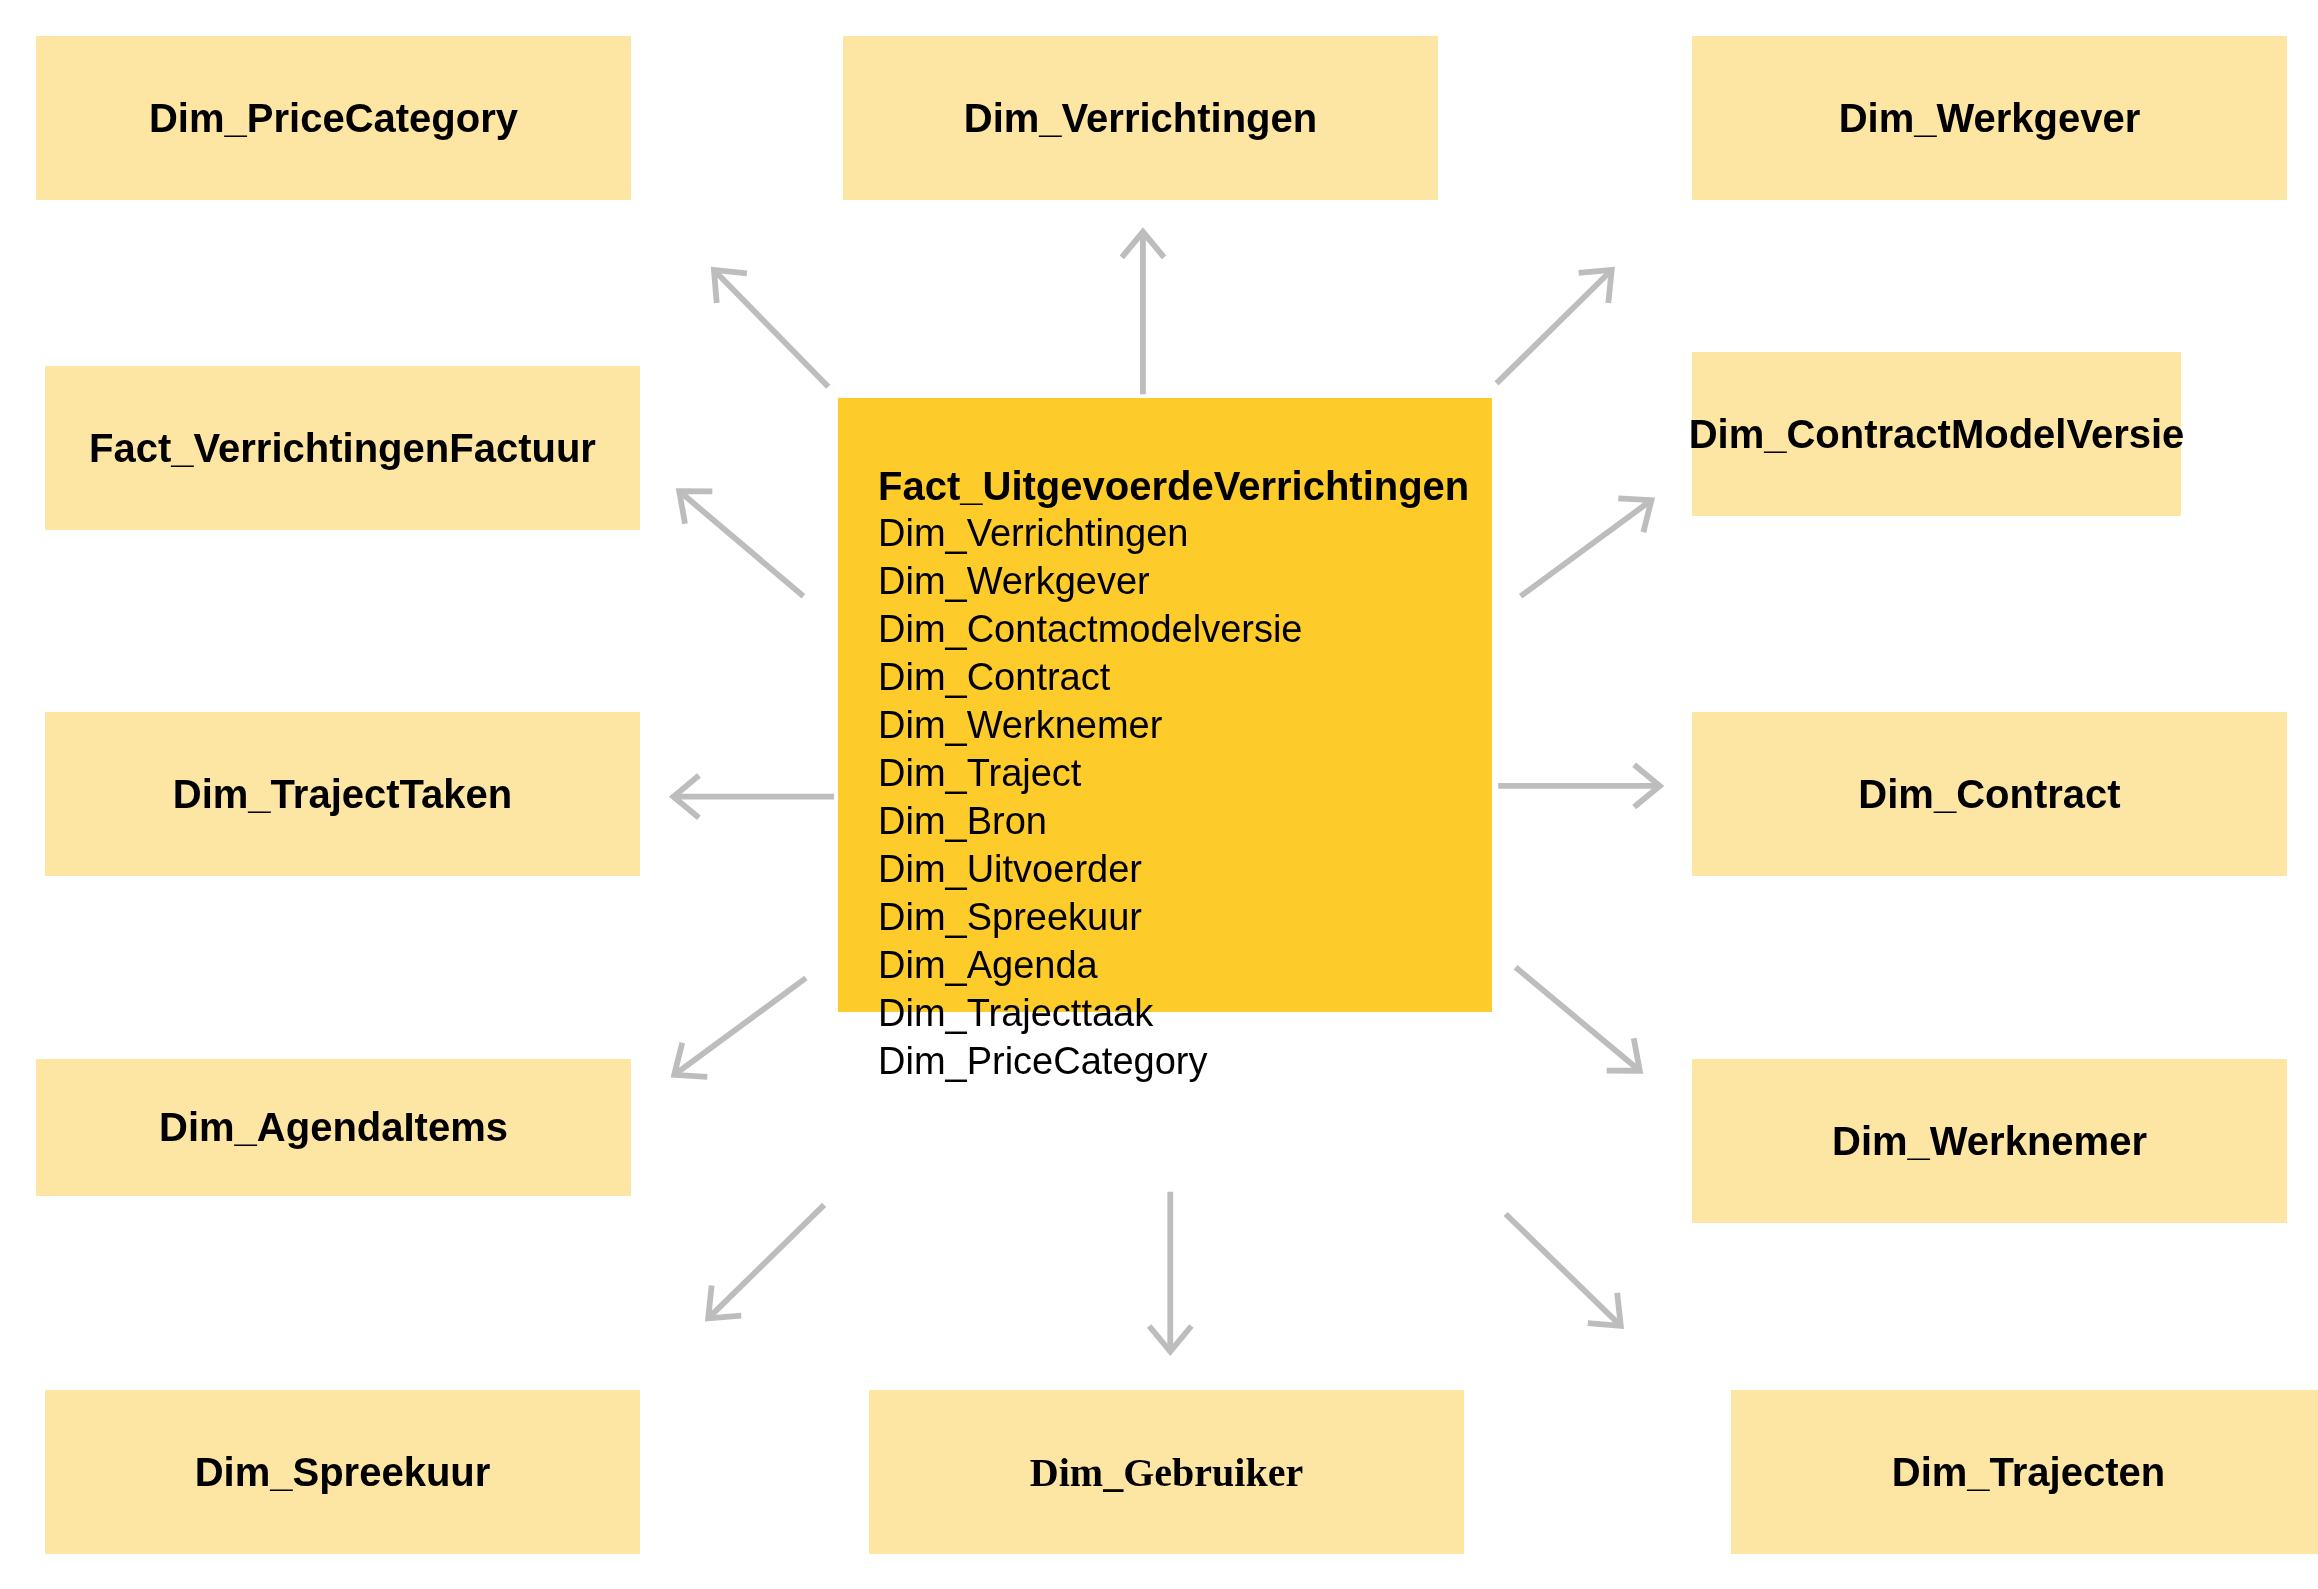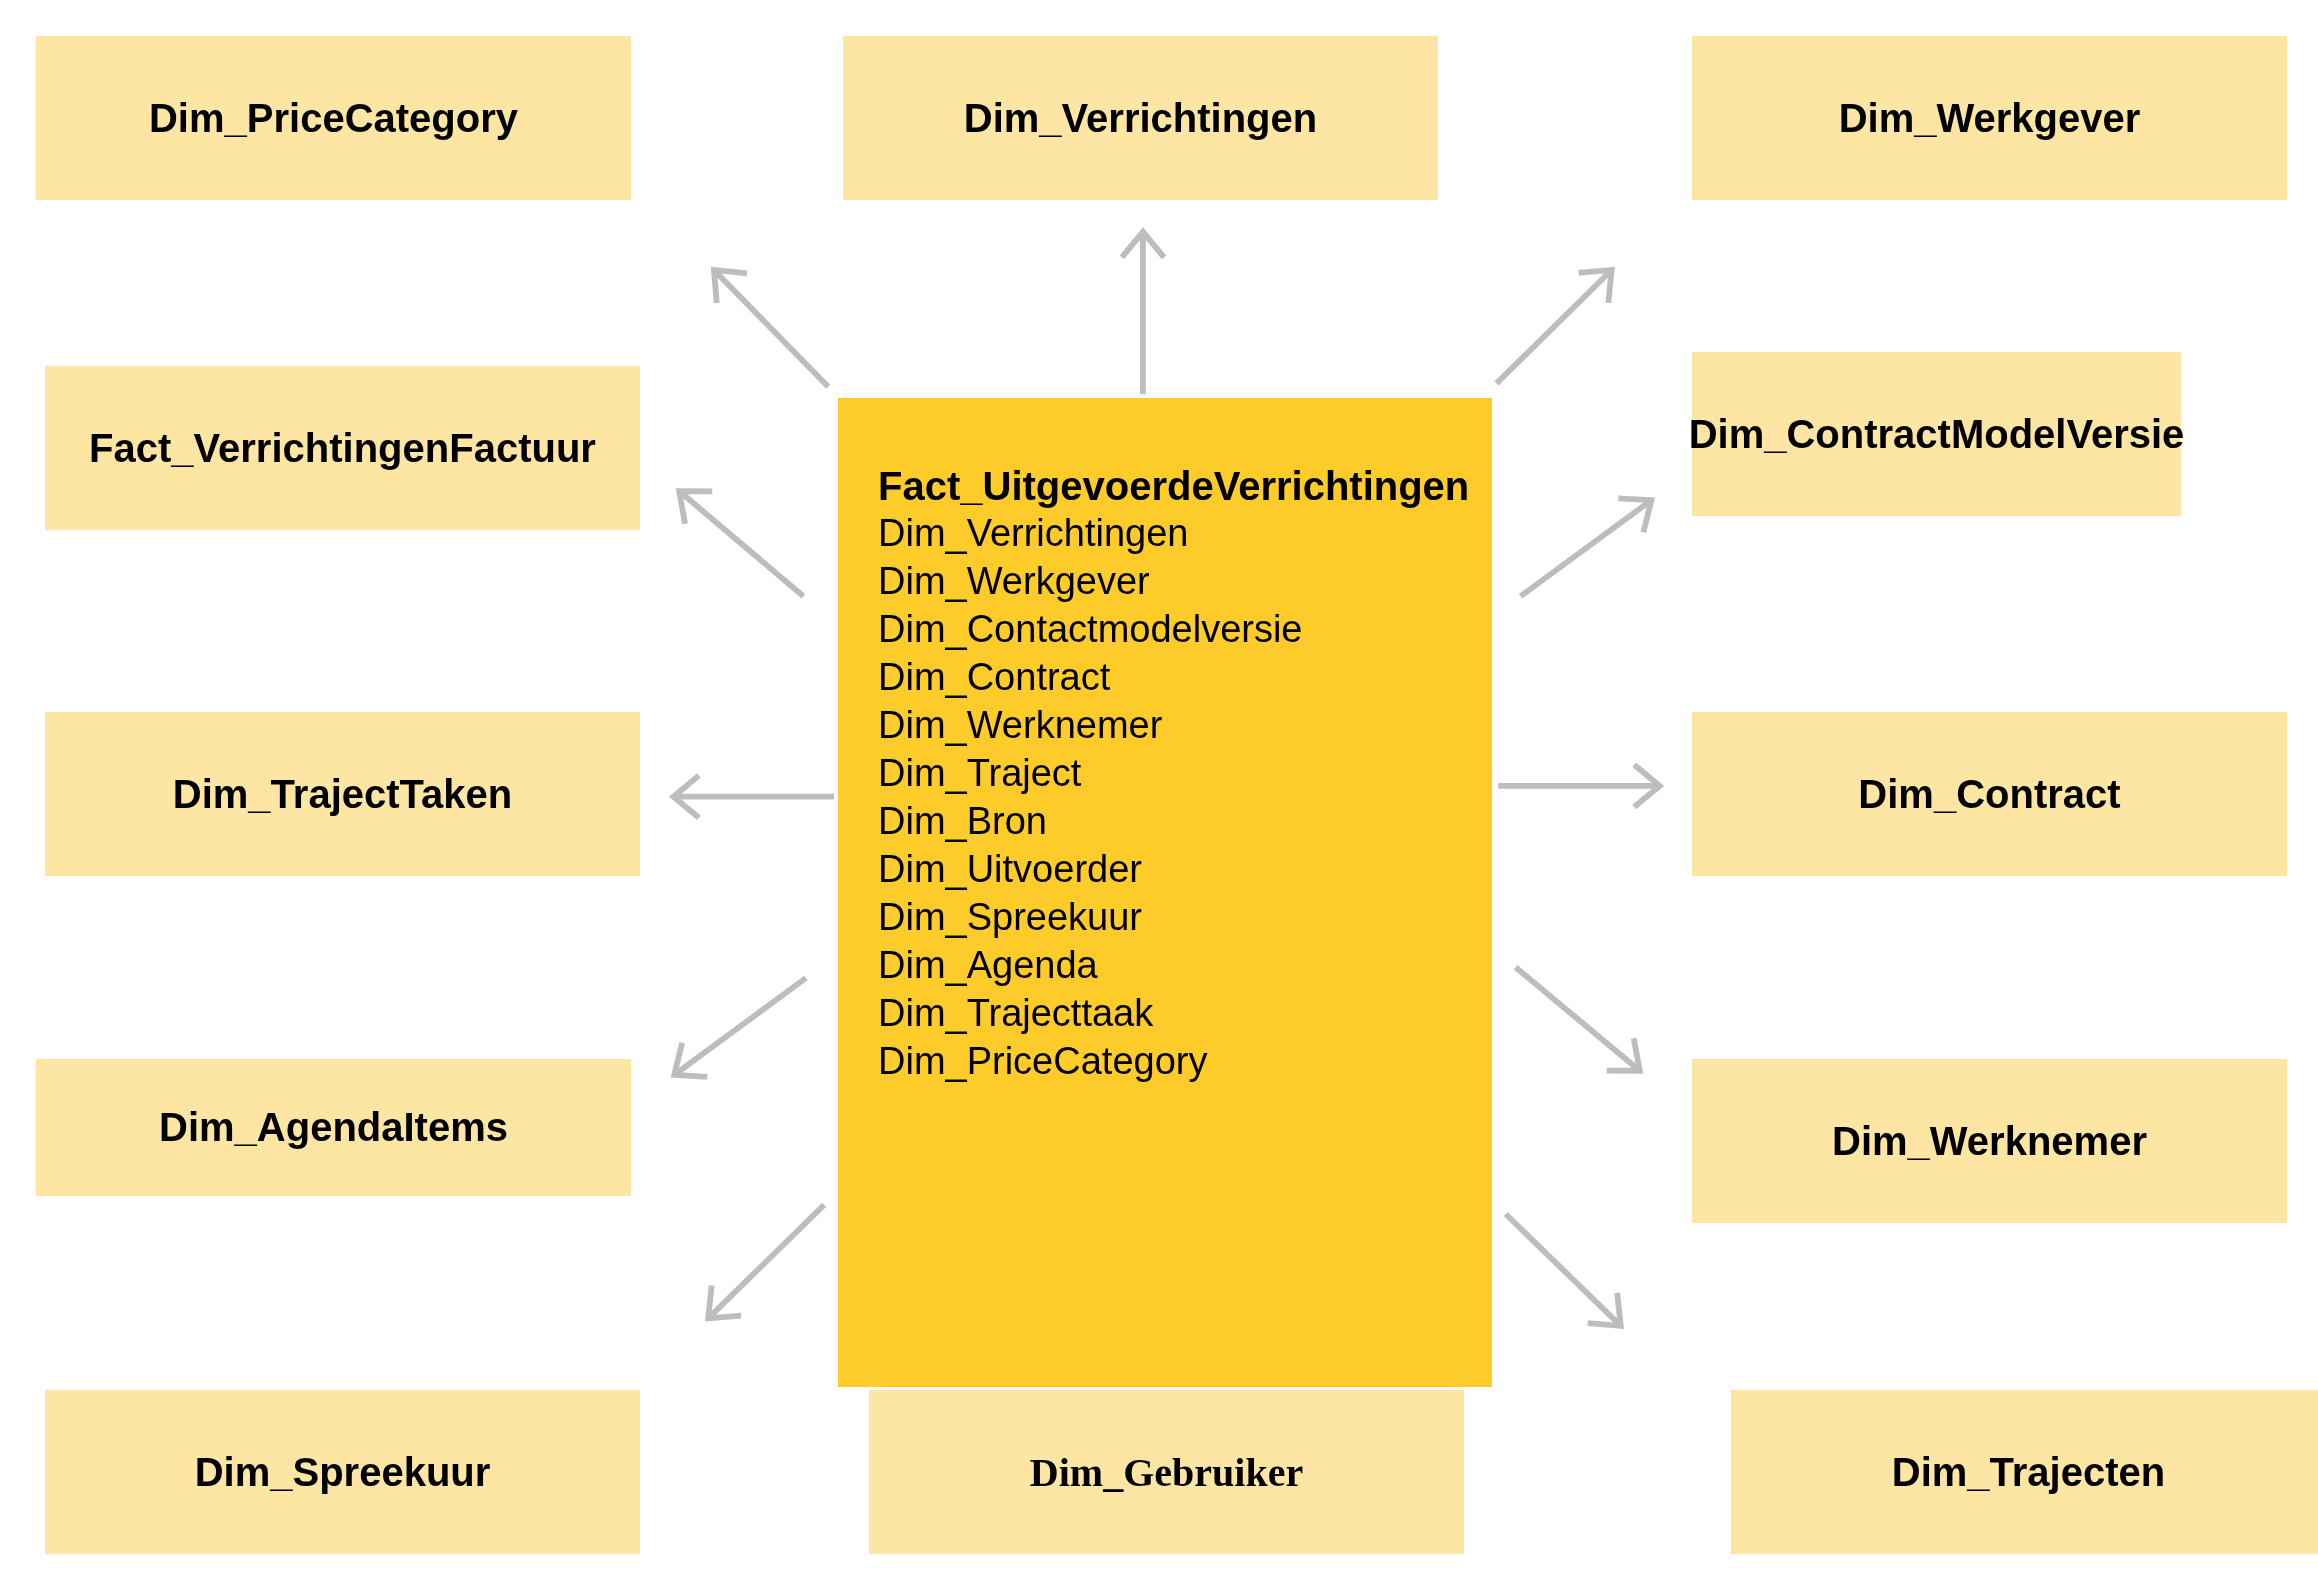--- a/index.html
+++ b/index.html
@@ -2,21 +2,21 @@
 <html style="font-size:13.2px"><head>
   <meta charset="utf-8">
   <style>
     html, body { margin: 0; padding: 0; background: #ffffff; }
     body { width: 2319px; height: 1590px; position: relative; overflow: hidden;
            font-family: "Liberation Sans", "DejaVu Sans", sans-serif; }
     .box { position: absolute; background: #FDE6A3; display: flex; align-items: center;
            justify-content: center; box-sizing: border-box; }
     .box-label { font-weight: bold; font-size: 40px; color: #000; white-space: nowrap; }
     .center { position: absolute; background: #FDCB2A; box-sizing: border-box;
-              left: 838px; top: 398px; width: 654px; height: 989px;
+              left: 838px; top: 398px; width: 654px; height: 614px;
               padding: 65px 0 12px 40px; }
     .center-title { font-weight: bold; font-size: 40px; color: #000; line-height: 46px; white-space: nowrap; }
     .center-item { font-size: 38px; color: #000; line-height: 48px; white-space: nowrap; }
     svg.arrows { position: absolute; left: 0; top: 0; width: 2319px; height: 1590px; pointer-events: none; }
     svg.arrows line, svg.arrows polyline { stroke: #BDBDBD; stroke-width: 7; fill: none; stroke-linecap: butt; stroke-linejoin: miter; }
 
     #b-pricecat  { left: 36px;   top: 36px;   width: 595px; height: 164px; }
     #b-verr      { left: 843px; top: 36px;   width: 595px; height: 164px; }
     #b-werkg     { left: 1692px; top: 36px;   width: 595px; height: 164px; }
     #b-factverr  { left: 45px;   top: 366px;  width: 595px; height: 164px; }

